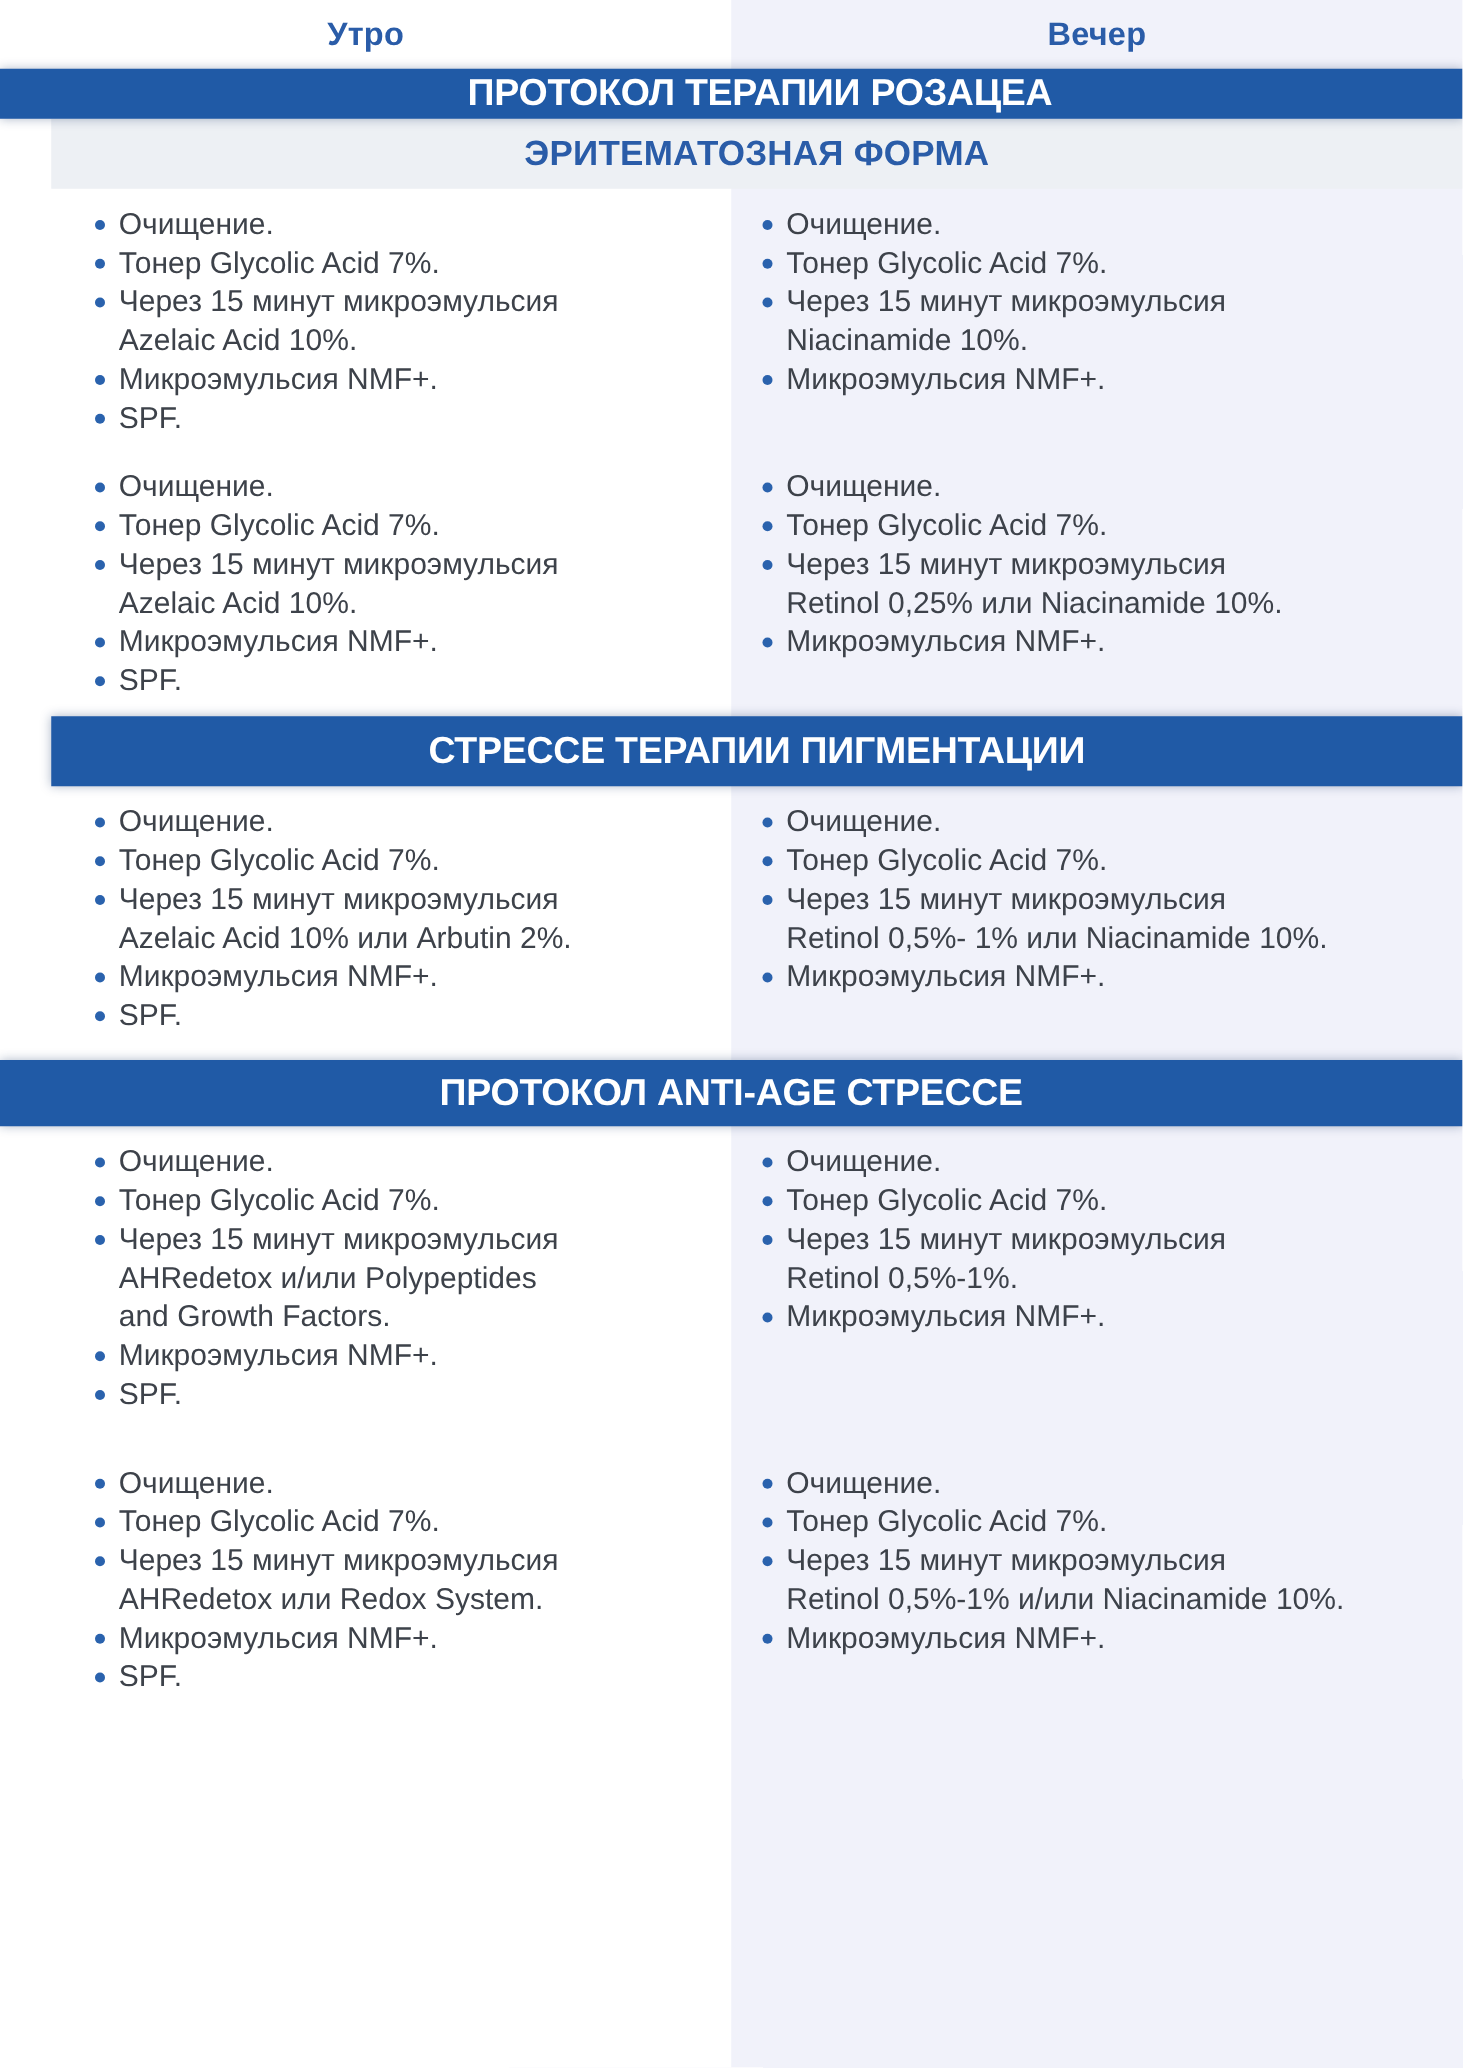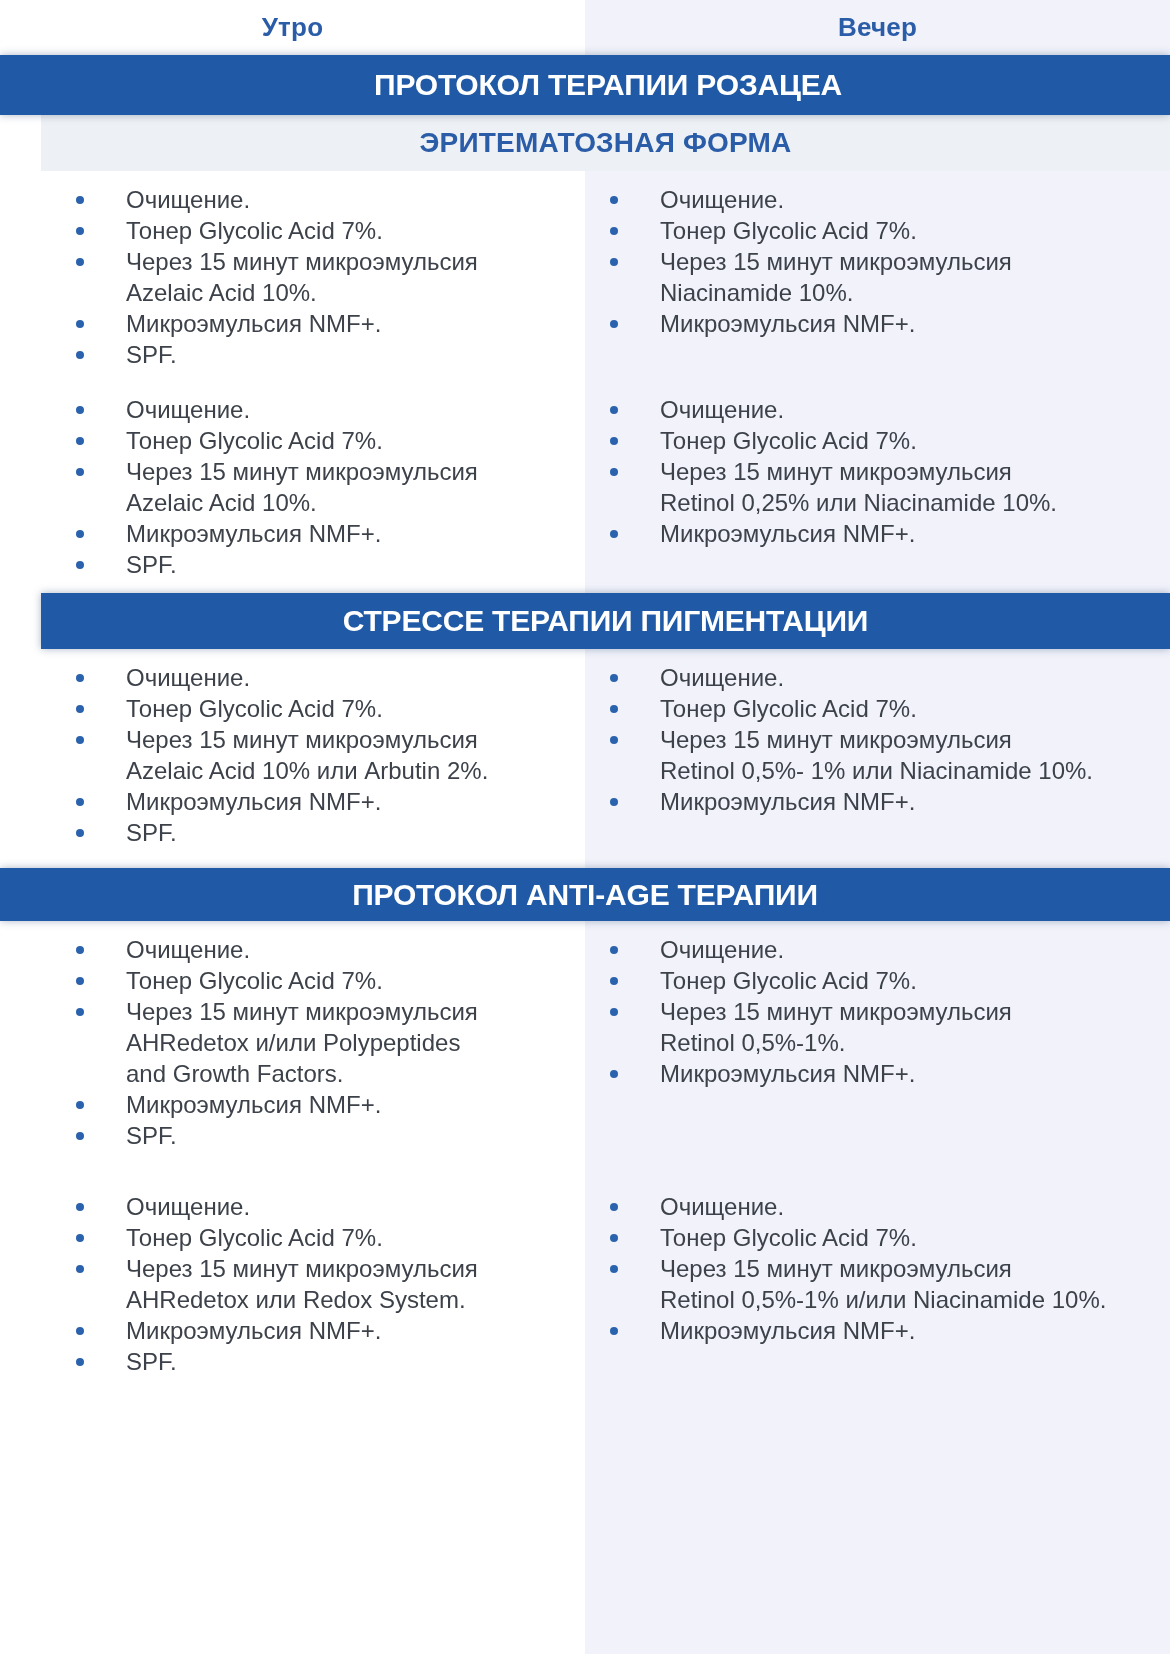--- a/index.html
+++ b/index.html
@@ -41,30 +41,30 @@
     background:#edf0f4;color:#2a5ca8;
     display:flex;align-items:center;justify-content:center;
     font-weight:700;font-size:28px;letter-spacing:.2px;
     position:relative;z-index:1;
   }
 
   
   .lists{display:flex;flex:0 0 auto;}
   .lists.grow{flex:1 1 auto;}
   .h210{height:210px;} .h212{height:212px;} .h219{height:219px;}
-  .h257{height:257px;} .h54{height:54px;} .h55{height:60px;padding-left:46px;} .h56{height:56px;margin-left:41px;} .h53{height:53px;}
+  .h257{height:257px;} .h54{height:54px;} .h55{height:40px;padding-left:46px;} .h56{height:56px;margin-left:41px;} .h53{height:53px;}
 
   ul.proto{
     list-style:none;margin:0;width:585px;box-sizing:border-box;
     padding:13px 10px 0 76px;
   }
   ul.proto.evening{padding-left:25px;}
   ul.proto li{
     display:flex;align-items:flex-start;
-    font-size:24px;line-height:31px;color:#3d424a;gap:31px;
+    font-size:24px;line-height:31px;color:#3d424a;
   }
   .dot{
     flex:0 0 8px;width:8px;height:8px;border-radius:50%;
     background:#2a62ad;margin:12px 11px 0 0;
   }
   .li-text{white-space:pre-line;}
 </style>
 </head>
 <body>
 
@@ -216,21 +216,21 @@
             <span class="li-text">Через 15 минут микроэмульсия
 Retinol 0,5%- 1% или Niacinamide 10%.</span>
           </li>
           <li>
             <span class="dot"></span>
             <span class="li-text">Микроэмульсия NMF+.</span>
           </li>
         </ul>
     </div>
 
-    <div class="banner banner-main h53">ПРОТОКОЛ ANTI-AGE ТЕРАПИИ</div>
+    <div class="banner banner-main h53">ПРОТОКОЛ ANTI-AGE СТРЕССЕ</div>
 
     <div class="lists h257">
       <ul class="proto morning">
           <li>
             <span class="dot"></span>
             <span class="li-text">Очищение.</span>
           </li>
           <li>
             <span class="dot"></span>
             <span class="li-text">Тонер Glycolic Acid 7%.</span>

